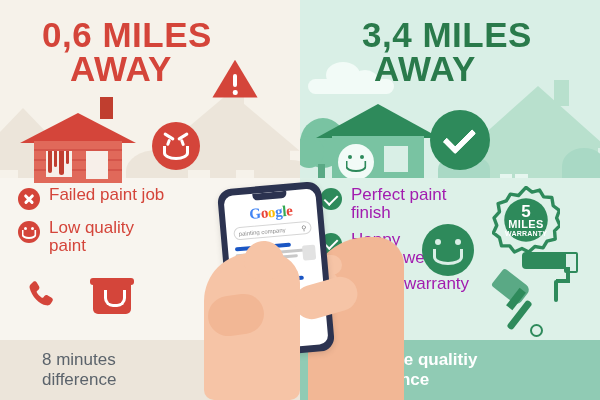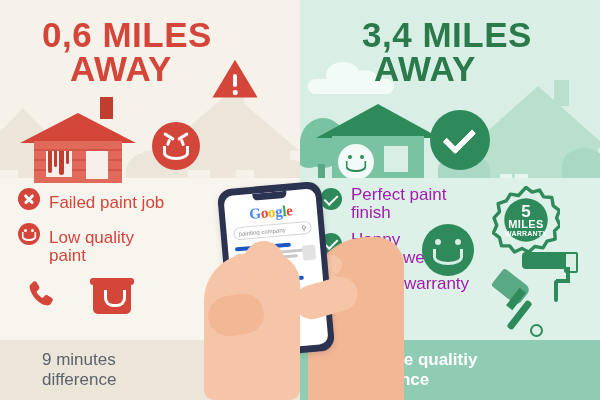--- a/index.html
+++ b/index.html
@@ -41,21 +41,21 @@
   .head-right .l2{text-align:center;padding-right:36px;}
 
   
   .circ{position:absolute;border-radius:50%;display:flex;align-items:center;justify-content:center;}
 
   
   .list{position:absolute;}
   .li{display:flex;align-items:flex-start;margin-bottom:9px;}
   .li .bullet{flex:0 0 auto;width:22px;height:22px;border-radius:50%;position:relative;margin-right:9px;margin-top:2px;}
   .li .txt{font-size:17px;line-height:1.05;font-weight:400;}
-  .list-left .txt{color:#d4453a;margin-top:8px;}
+  .list-left .txt{color:#d4453a;}
   .list-right .txt{color:#a21caf;}
 
   .x-arm{position:absolute;left:50%;top:50%;width:12px;height:2.6px;background:#fff;border-radius:2px;}
   .x-arm.a{transform:translate(-50%,-50%) rotate(45deg);}
   .x-arm.b{transform:translate(-50%,-50%) rotate(-45deg);}
 
   .chk{position:absolute;left:50%;top:48%;width:11px;height:6px;border-left:2.6px solid #fff;border-bottom:2.6px solid #fff;
        transform:translate(-50%,-55%) rotate(-45deg);}
 
   .eye{position:absolute;width:3.4px;height:3.4px;border-radius:50%;background:#fff;top:6px;}
@@ -148,21 +148,21 @@
       </svg>
     </div>
 
     <div style="position:absolute;left:90px;top:276px;width:44px;height:40px;">
       <div style="position:absolute;left:0;top:2px;width:44px;height:7px;background:#d4453a;border-radius:3px;"></div>
       <div style="position:absolute;left:3px;top:7px;width:38px;height:31px;background:#d4453a;border-radius:0 0 5px 5px;"></div>
       <div style="position:absolute;left:14px;top:14px;width:16px;height:14px;border:3.5px solid #fff;border-top:none;border-radius:0 0 9px 9px;"></div>
     </div>
 
     <div class="footer footer-left">
-      <div class="footer-text" style="max-width:150px;">9 minutes difference</div>
+      <div class="footer-text" style="max-width:150px;">8 minutes difference</div>
     </div>
   </div>
 
   <div class="panel panel-right">
 
     <div class="band-r-top" style="left:0;"></div>
 
     <div style="position:absolute;left:8px;top:64px;width:86px;height:30px;">
       <div style="position:absolute;left:0;bottom:0;width:86px;height:15px;background:#f2fbf7;border-radius:12px;"></div>
       <div style="position:absolute;left:18px;bottom:6px;width:34px;height:26px;background:#f2fbf7;border-radius:50%;"></div>

